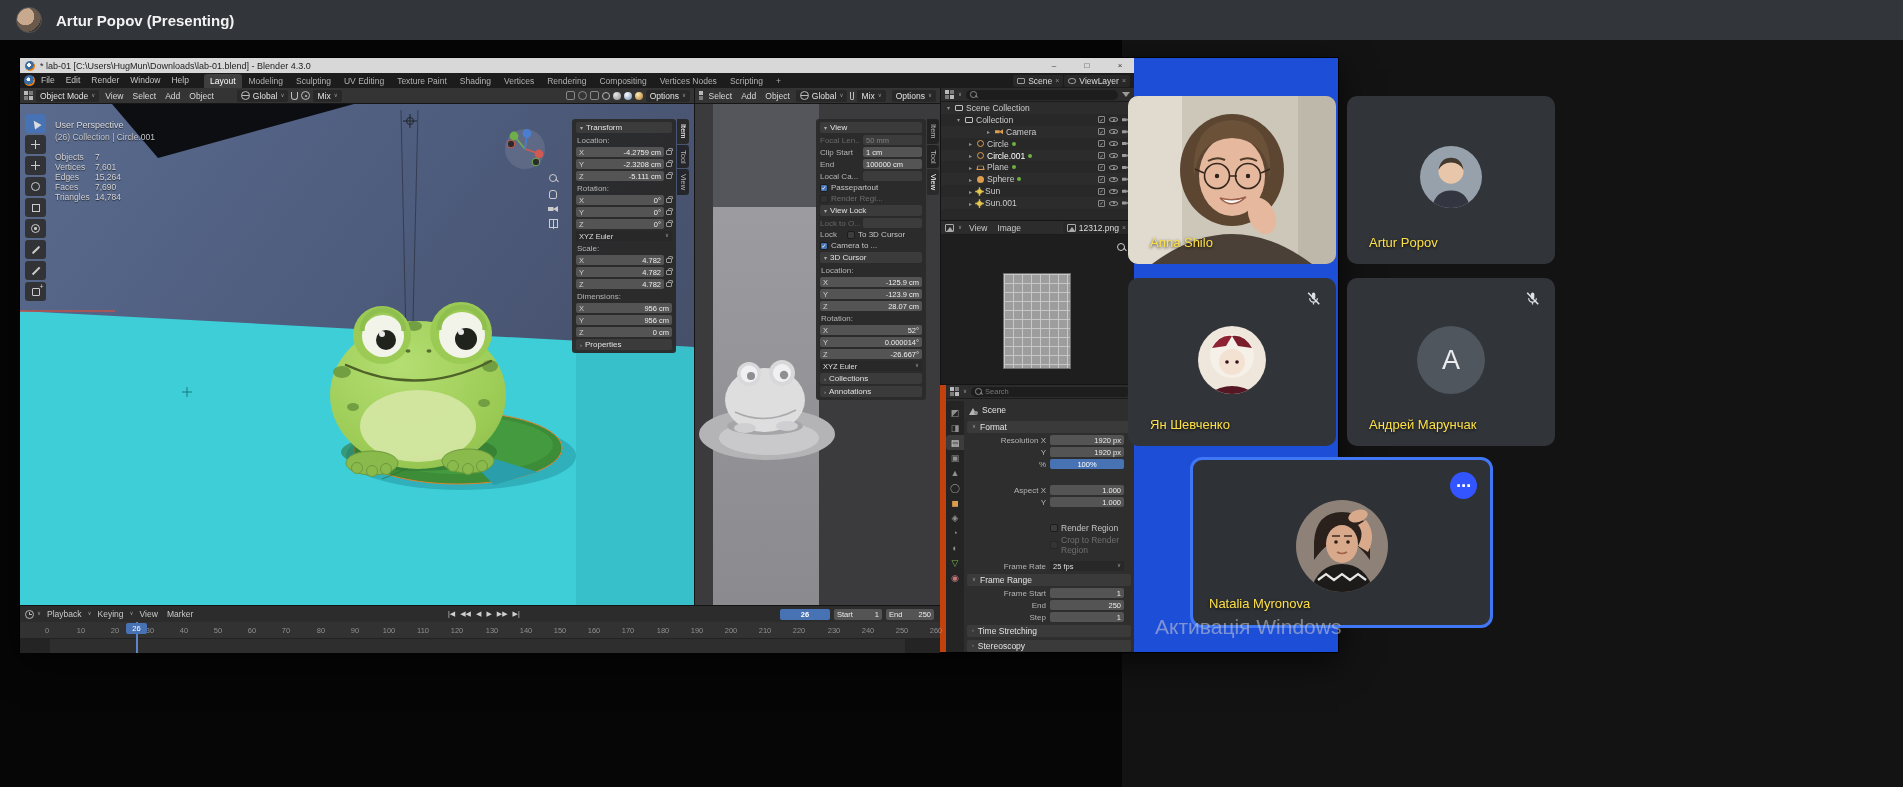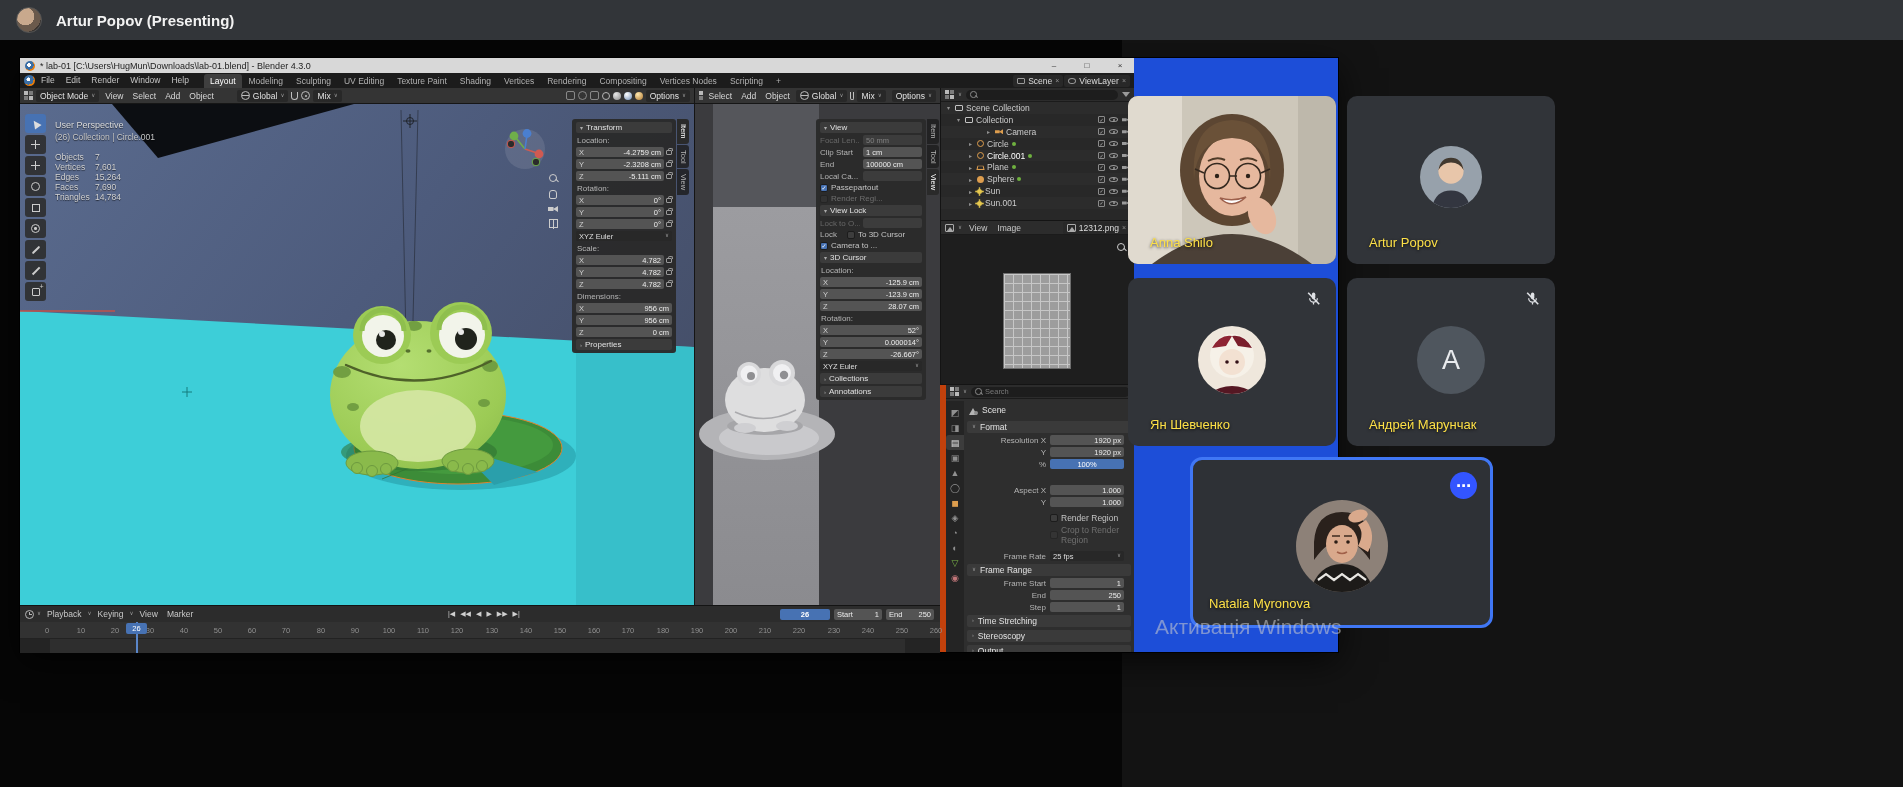--- a/index.html
+++ b/index.html
@@ -906,21 +906,21 @@
               <span>1.000</span>
             </span>
         </div>
         <div class="prow2">
           <span class="plab2">Y</span>
           <span class="fld">
               <span></span>
               <span>1.000</span>
             </span>
         </div>
-        <div class="prow2" style="margin-top:6px">
+        <div class="prow2" style="margin-top:16px">
           <span class="plab2"></span>
           <span class="crow">
               <span class="chk"></span>
               <span>Render Region</span>
             </span>
         </div>
         <div class="prow2 dis">
           <span class="plab2"></span>
           <span class="crow">
               <span class="chk"></span>

